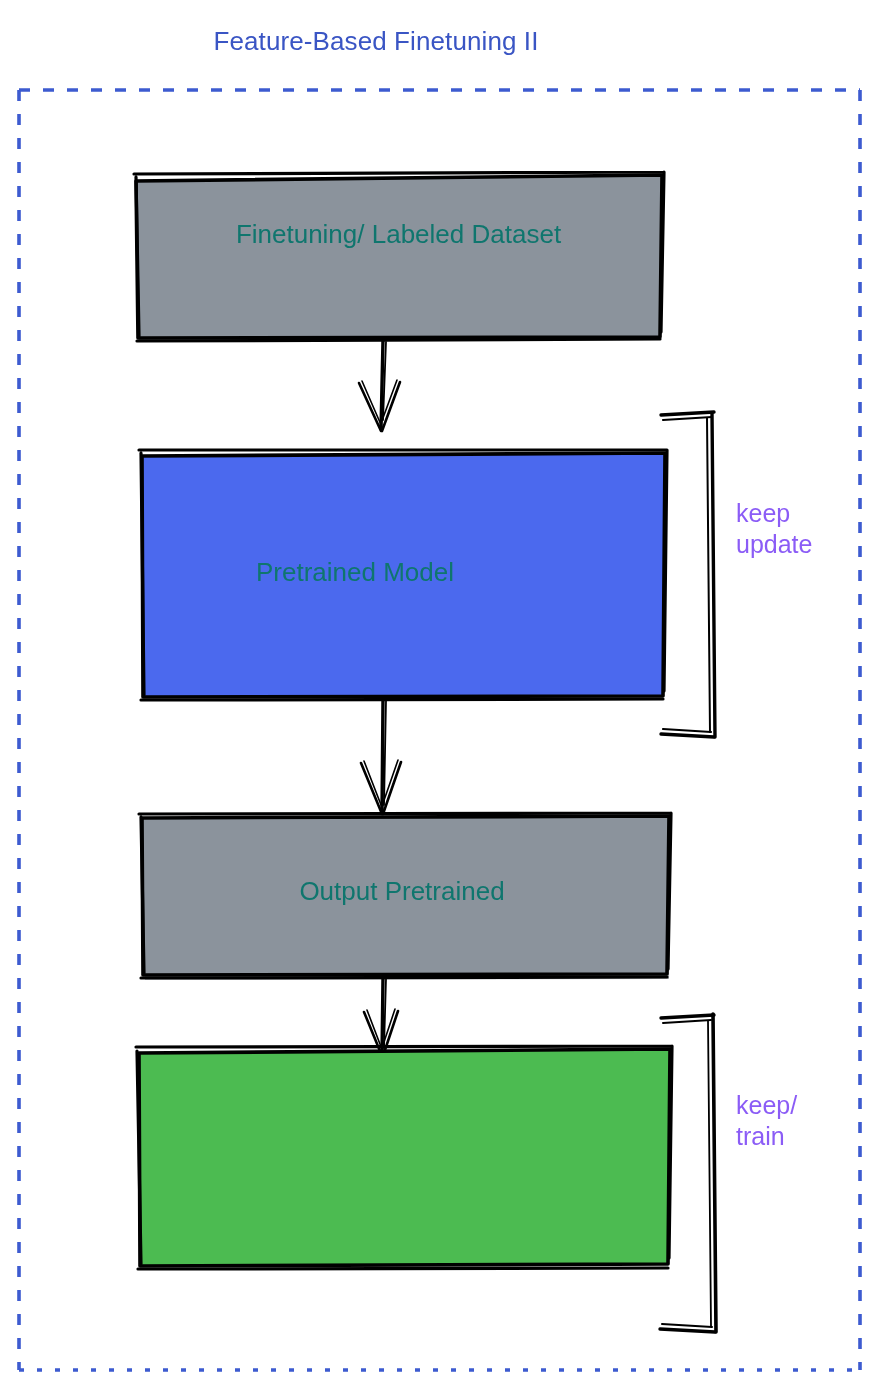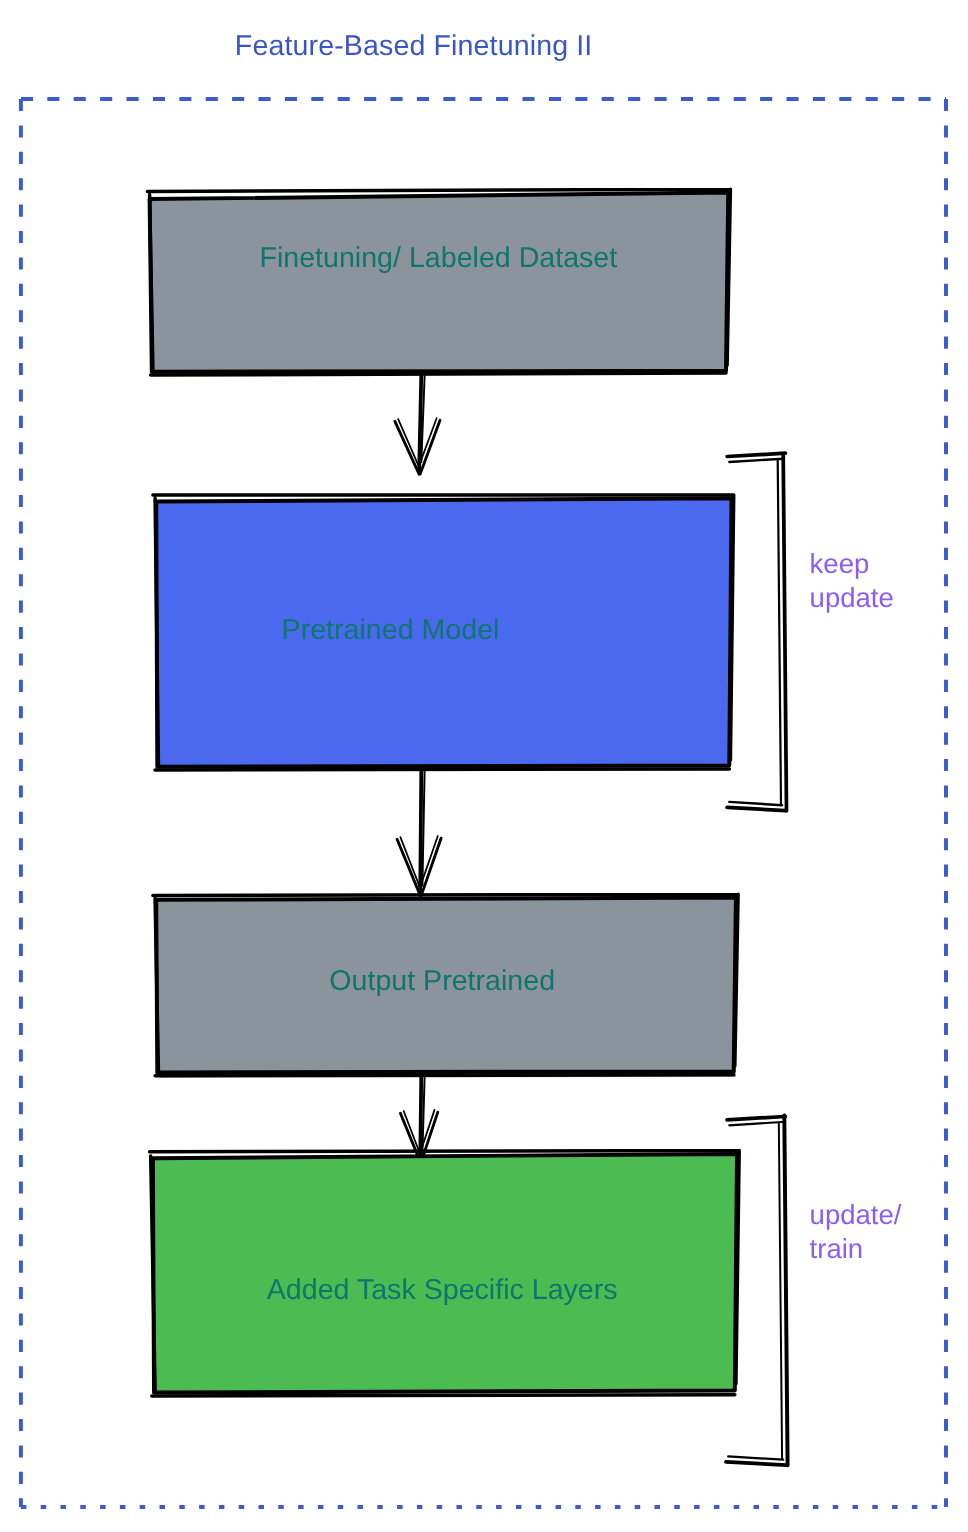--- a/index.html
+++ b/index.html
@@ -144,25 +144,24 @@
     </g>
 
   </svg>
 
   <div class="box-label" id="label-box1">Finetuning/ Labeled Dataset</div>
 
   <div class="box-label" id="label-box2">Pretrained Model</div>
 
   <div class="box-label" id="label-box3">Output Pretrained</div>
 
-  <div class="box-label" id="label-box4">Added Task Specific Layers</div>
 
   <div class="bracket-label" id="label-bracket1">
     <div>keep</div>
     <div>update</div>
   </div>
 
   <div class="bracket-label" id="label-bracket2">
-    <div>update/</div>
+    <div>keep/</div>
     <div>train</div>
   </div>
 
 </div>
 
 </body></html>

